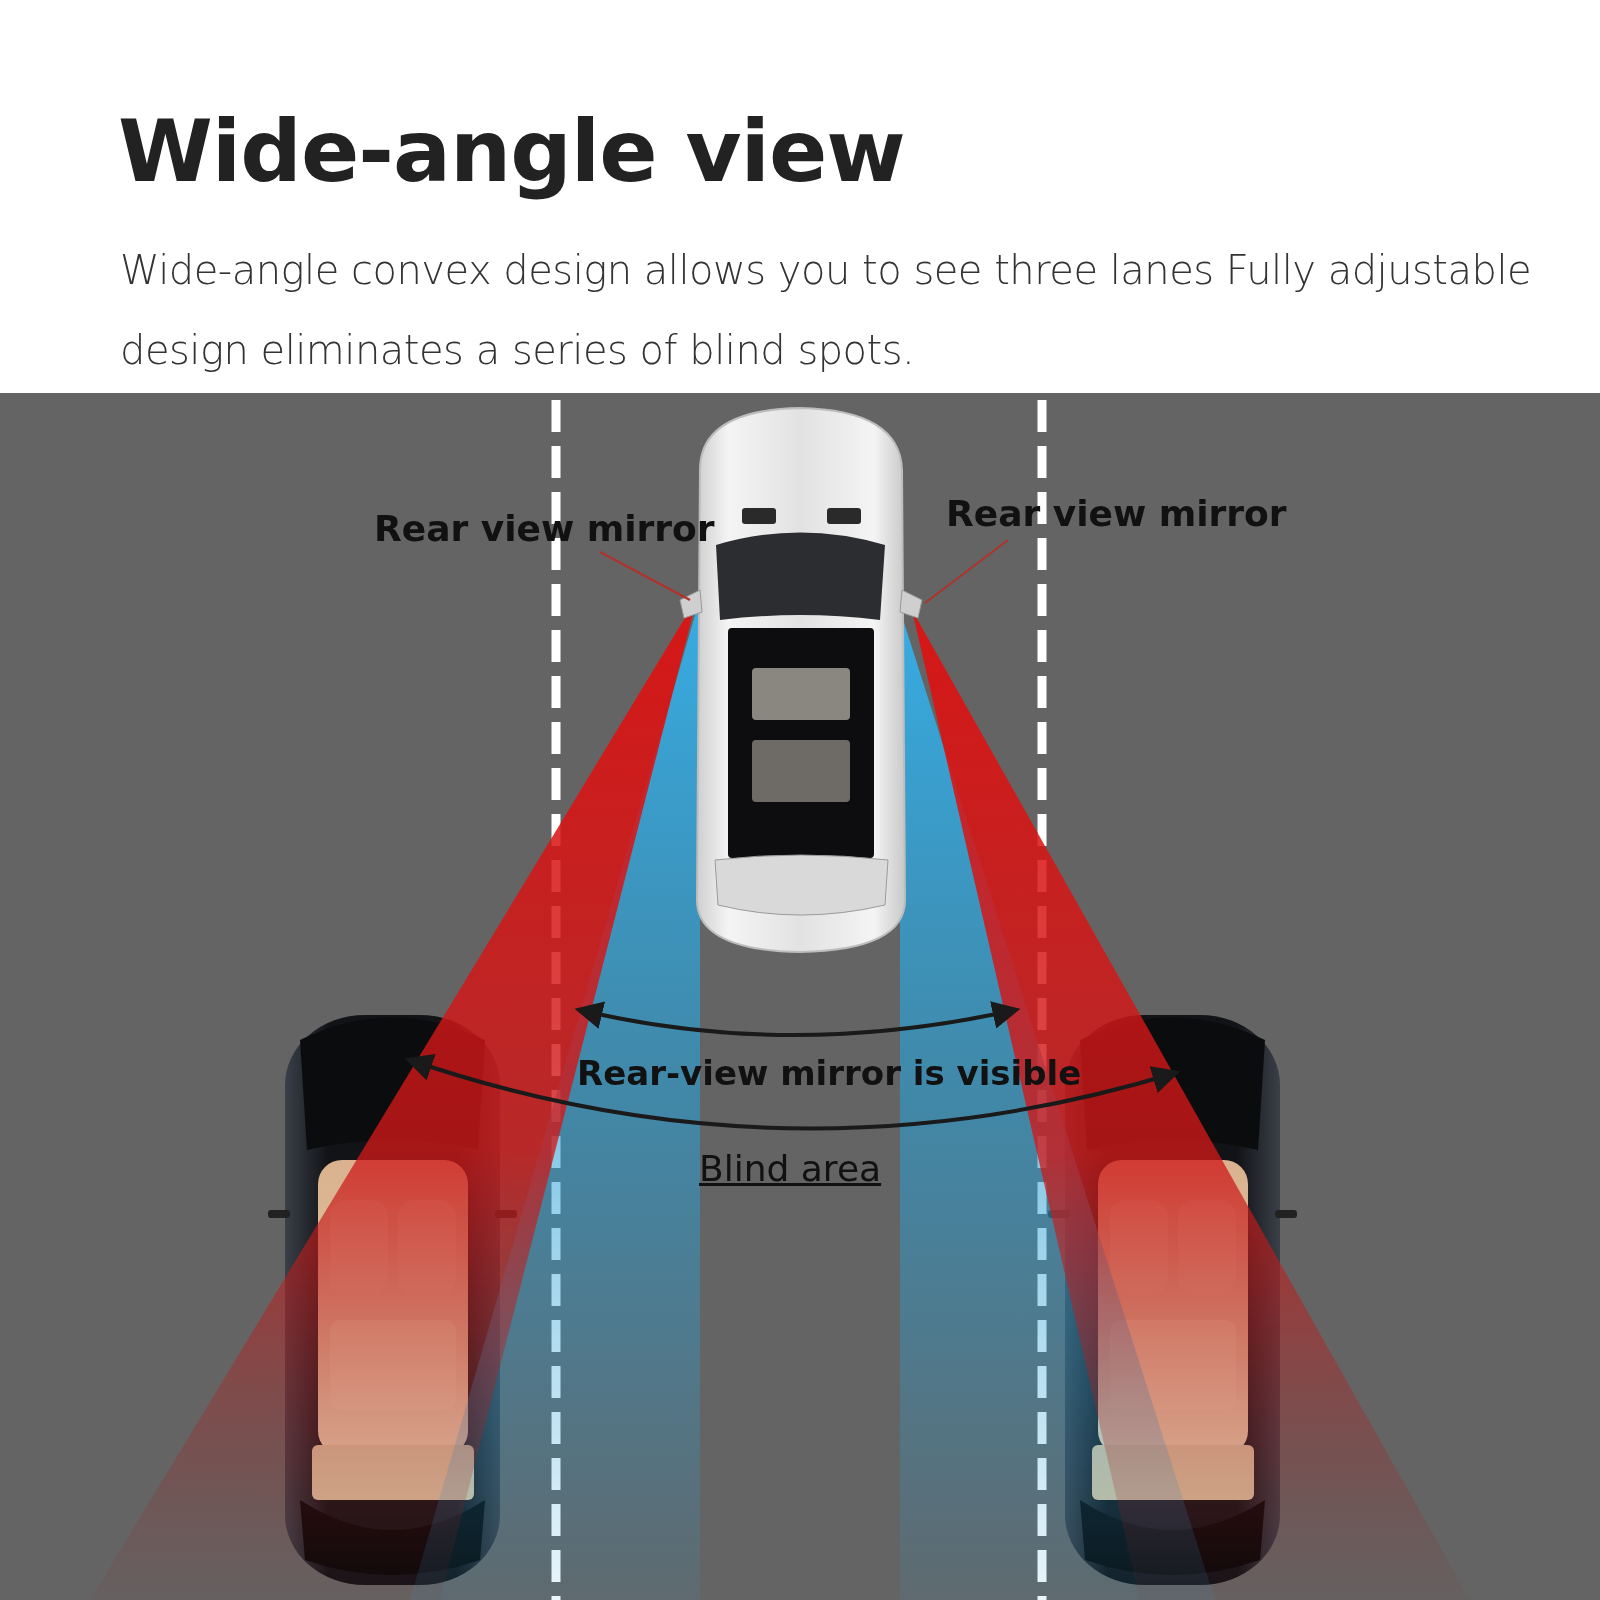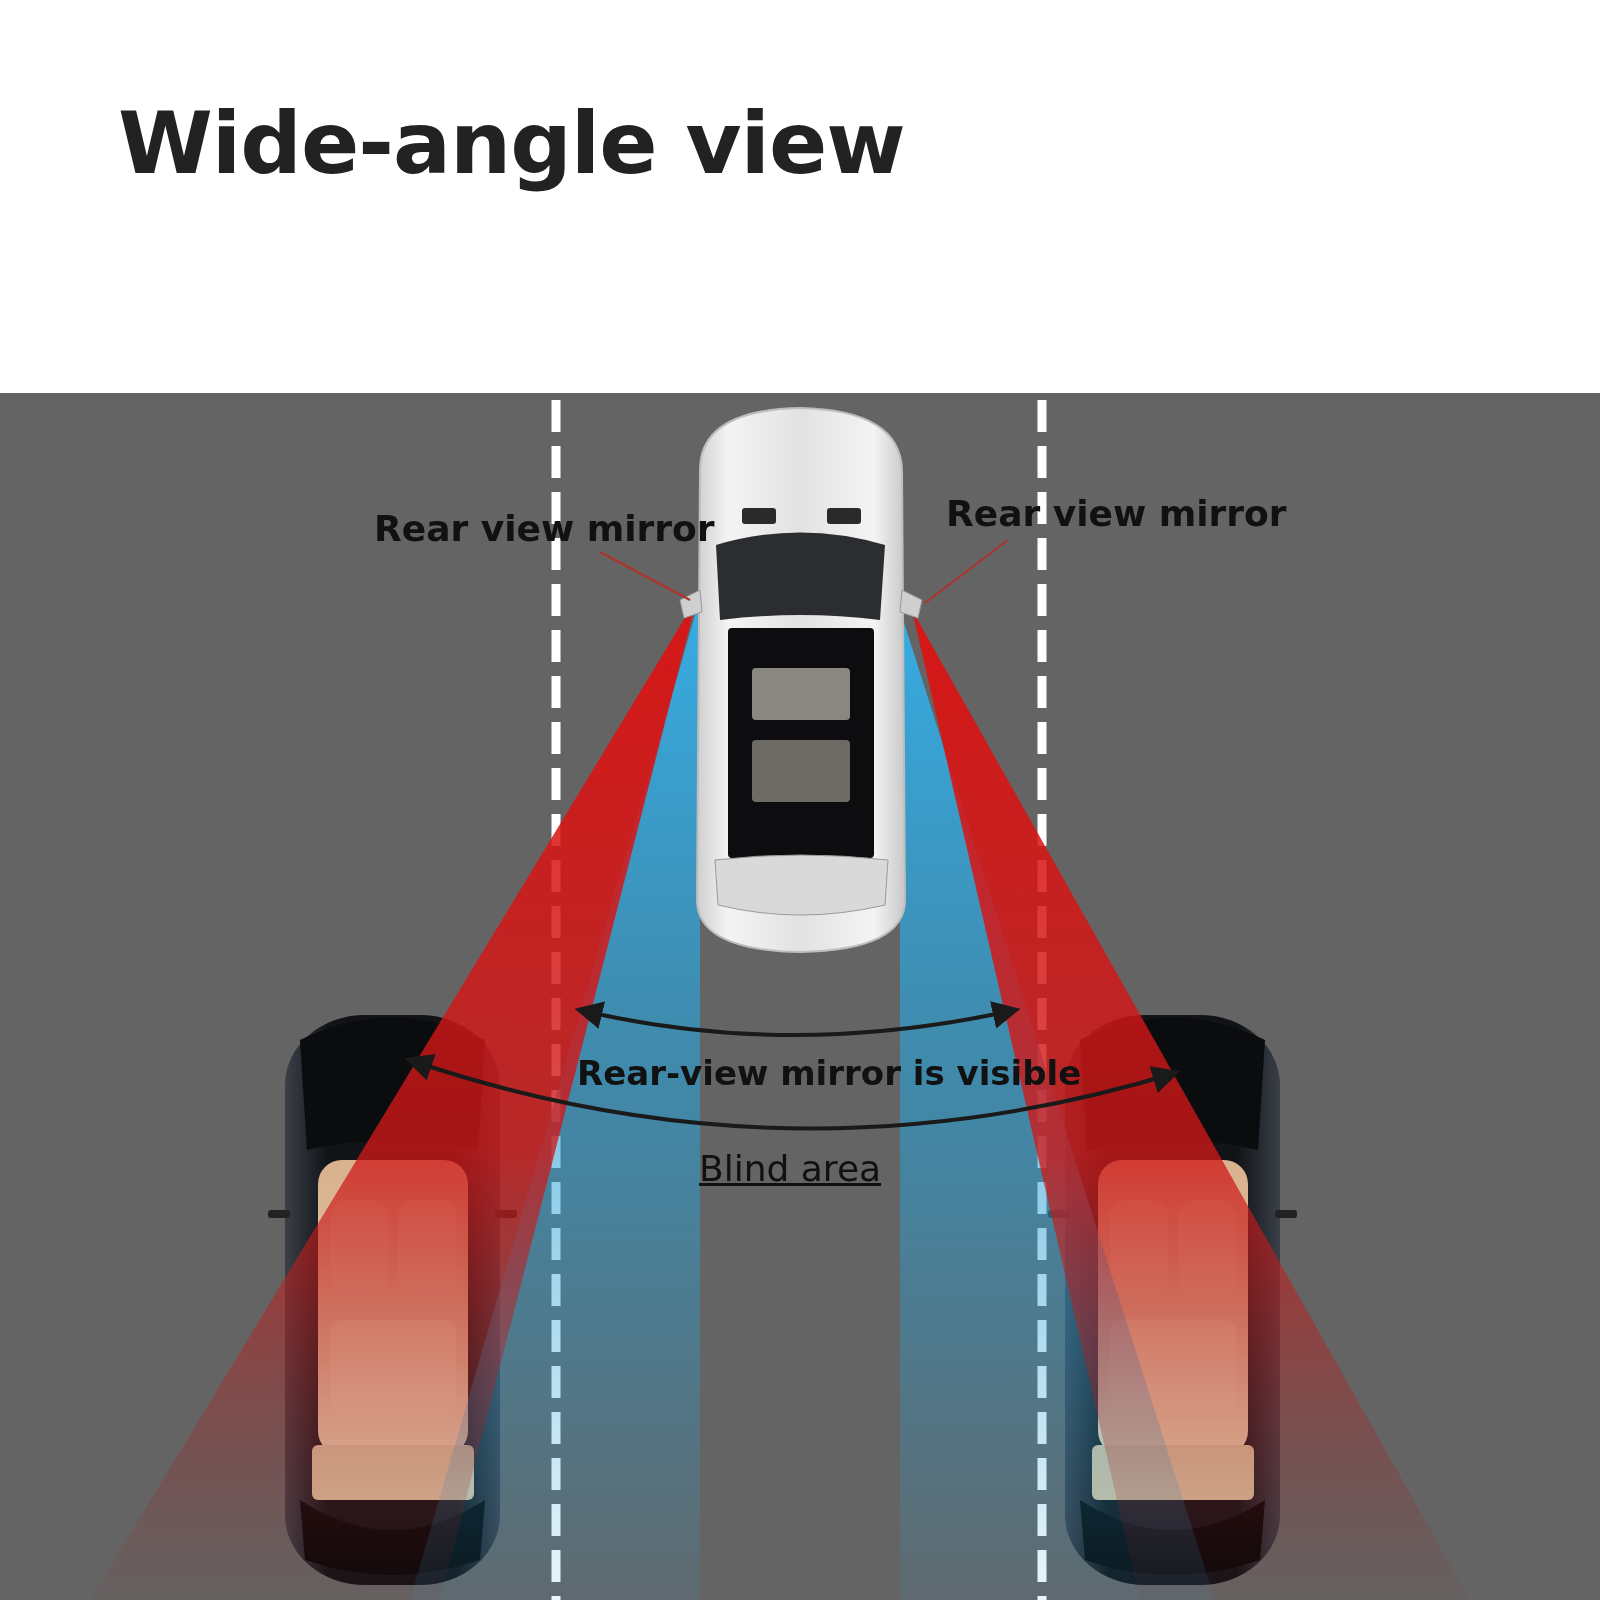--- a/index.html
+++ b/index.html
@@ -1,34 +1,35 @@
 <!DOCTYPE html>
 <html><head>
 <meta charset="utf-8">
 <style>
   html, body { margin:0; padding:0; }
   body { width:1600px; height:1600px; background:#ffffff; position:relative; overflow:hidden;
          font-family:"DejaVu Sans", sans-serif; }
-  .header { position:absolute; left:0; top:0; width:1600px; height:418px; background:#ffffff; }
+  .header { position:absolute; left:0; top:8px; width:1600px; height:418px; background:#ffffff; }
   .title { position:absolute; left:118px; top:92px; font-family:"DejaVu Sans", sans-serif;
            font-size:86px; font-weight:bold; color:#222222; letter-spacing:-1px; white-space:nowrap; line-height:1.2; }
   .subtitle { position:absolute; left:120px; top:222px; width:1440px; font-family:"DejaVu Sans", sans-serif;
               font-size:40px; font-weight:300; color:#333333; line-height:80px; letter-spacing:-0.5px; }
   .scene { position:absolute; left:0; top:393px; width:1600px; height:1207px; background:#646464; }
   .scene svg { position:absolute; left:0; top:0; }
   .label { position:absolute; font-family:"DejaVu Sans", sans-serif; color:#111111; white-space:nowrap; }
   .lbl-mirror { font-size:36px; font-weight:600; }
   .lbl-visible { font-size:34px; font-weight:600; }
   .lbl-blind { font-size:36px; font-weight:400;text-decoration:underline; }
 </style>
 </head>
 <body>
 
 <div class="header">
   <div class="title">Wide-angle view</div>
+  <div class="subtitle">Wide-angle convex design allows you to see three lanes Fully adjustable design eliminates a series of blind spots.</div>
 </div>
 
 <div class="scene">
   <svg width="1600" height="1207" viewBox="0 393 1600 1207" xmlns="http://www.w3.org/2000/svg">
     <defs>
       <linearGradient id="redFadeL" x1="0" y1="0" x2="0" y2="1" gradientUnits="objectBoundingBox">
         <stop offset="0" stop-color="#e01010" stop-opacity="0.92"></stop>
         <stop offset="0.55" stop-color="#d01818" stop-opacity="0.78"></stop>
         <stop offset="0.8" stop-color="#b02020" stop-opacity="0.35"></stop>
         <stop offset="1" stop-color="#902020" stop-opacity="0.05"></stop>

